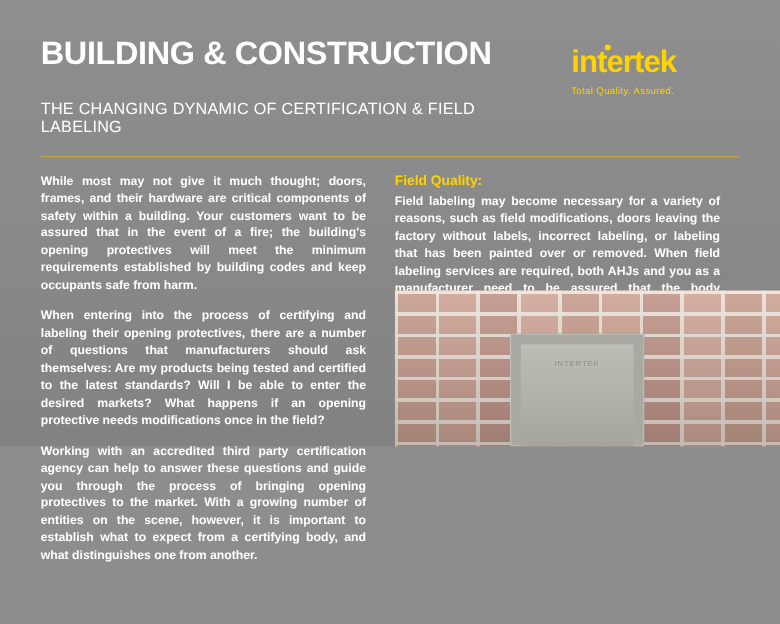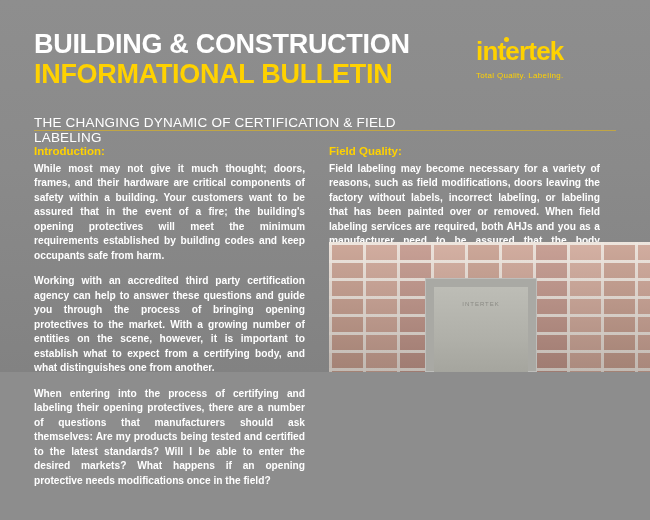--- a/index.html
+++ b/index.html
@@ -210,42 +210,40 @@
   }
 </style>
 </head>
 <body>
 
 <div class="page">
 
   <div class="header">
     <div class="title-block">
       <div class="title-line1">BUILDING &amp; CONSTRUCTION</div>
-      <div class="title-line2">INFORMATIONAL BULLETIN</div>
       <div class="subtitle">THE CHANGING DYNAMIC OF CERTIFICATION &amp; FIELD LABELING</div>
     </div>
 
     <div class="logo">
       <div class="logo-mark">
         <div class="logo-word">intertek</div>
         <span class="logo-dot"></span>
       </div>
-      <div class="logo-tag">Total Quality. Labeling.</div>
+      <div class="logo-tag">Total Quality. Assured.</div>
     </div>
   </div>
 
   <div class="divider"></div>
 
   <div class="columns">
 
     <div class="col">
-      <div class="section-head">Introduction:</div>
       <p class="body-text">While most may not give it much thought; doors, frames, and their hardware are critical components of safety within a building.  Your customers want to be assured that in the event of a fire; the building's opening protectives will meet the minimum requirements established by building codes and keep occupants safe from harm.</p>
+      <p class="body-text">When entering into the process of certifying and labeling their opening protectives, there are a number of questions that manufacturers should ask themselves: Are my products being tested and certified to the latest standards?  Will I be able to enter the desired markets?  What happens if an opening protective needs modifications once in the field?</p>
       <p class="body-text">Working with an accredited third party certification agency can help to answer these questions and guide you through the process of bringing opening protectives to the market. With a growing number of entities on the scene, however, it is important to establish what to expect from a certifying body, and what distinguishes one from another.</p>
-      <p class="body-text">When entering into the process of certifying and labeling their opening protectives, there are a number of questions that manufacturers should ask themselves: Are my products being tested and certified to the latest standards?  Will I be able to enter the desired markets?  What happens if an opening protective needs modifications once in the field?</p>
     </div>
 
     <div class="col">
       <div class="section-head">Field Quality:</div>
       <p class="body-text">Field labeling may become necessary for a variety of reasons, such as field modifications, doors leaving the factory without labels, incorrect labeling, or labeling that has been painted over or removed.  When field labeling services are required, both AHJs and you as a manufacturer need to be assured that the body conducting the field labeling service has an in depth knowledge of the doors and frames that they are labeling.</p>
     </div>
 
   </div>
 
   <div class="photo">

